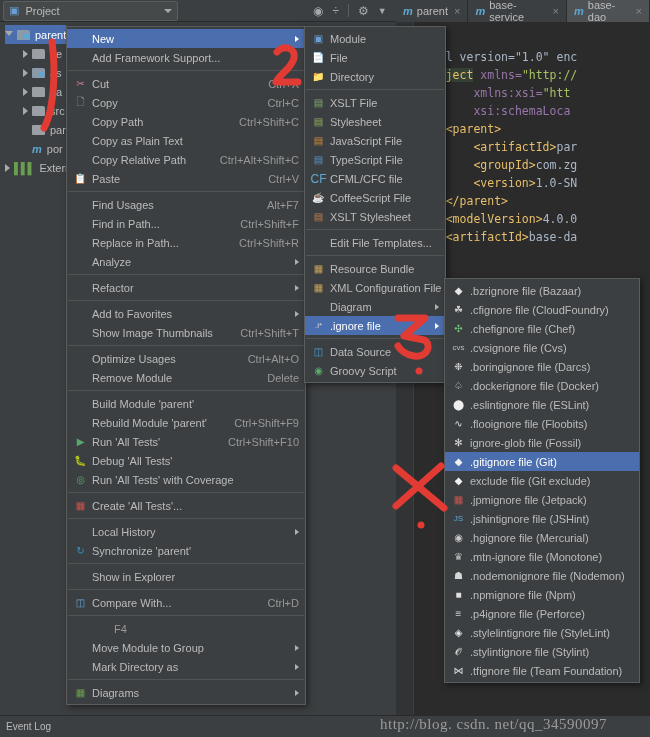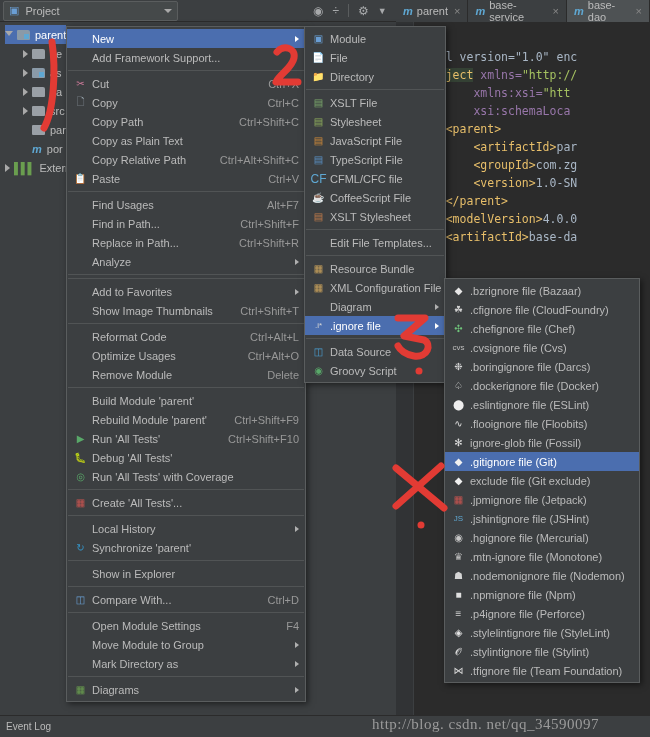--- a/index.html
+++ b/index.html
@@ -132,21 +132,21 @@
   .ann { position: absolute; pointer-events: none; }
 
   
   .statusbar {
     position: absolute; left: 0; bottom: 0; width: 650px; height: 22px;
     background: #3c3f41; border-top: 1px solid #2b2b2b;
     display: flex; align-items: center;
   }
   .statusbar .ev { font-size: 10px; color: #bbbbbb; margin-left: 6px; }
   .watermark {
-    position: absolute; left: 372px; bottom: 4px;
+    position: absolute; left: 380px; bottom: 4px;
     font-family: "Liberation Serif", serif; font-size: 15px; color: #9b9b9b;
     letter-spacing: .5px;
   }
 </style>
 </head>
 <body>
 
 <div id="app">
 
   <div class="toolbar">
@@ -290,37 +290,37 @@
         <span class="ic"></span>
         <span class="lbl">Replace in Path...</span>
         <span class="acc">Ctrl+Shift+R</span>
       </div>
       <div class="mi">
         <span class="ic"></span>
         <span class="lbl">Analyze</span>
         <span class="sub"></span>
       </div>
       <div class="msep"></div>
+      <div class="mi">
+        <span class="ic"></span>
+        <span class="lbl">Refactor</span>
+        <span class="sub"></span>
+      </div>
       <div class="msep"></div>
       <div class="mi">
         <span class="ic"></span>
         <span class="lbl">Add to Favorites</span>
         <span class="sub"></span>
       </div>
       <div class="mi">
         <span class="ic"></span>
         <span class="lbl">Show Image Thumbnails</span>
         <span class="acc">Ctrl+Shift+T</span>
       </div>
       <div class="msep"></div>
-      <div class="mi">
-        <span class="ic"></span>
-        <span class="lbl">Reformat Code</span>
-        <span class="acc">Ctrl+Alt+L</span>
-      </div>
       <div class="mi">
         <span class="ic"></span>
         <span class="lbl">Optimize Usages</span>
         <span class="acc">Ctrl+Alt+O</span>
       </div>
       <div class="mi">
         <span class="ic"></span>
         <span class="lbl">Remove Module</span>
         <span class="acc">Delete</span>
       </div>
@@ -369,21 +369,20 @@
       </div>
       <div class="msep"></div>
       <div class="mi">
         <span class="ic" style="color:#6a9ed4;font-size:10px">◫</span>
         <span class="lbl">Compare With...</span>
         <span class="acc">Ctrl+D</span>
       </div>
       <div class="msep"></div>
       <div class="mi">
         <span class="ic"></span>
-        <span class="lbl">Open Module Settings</span>
         <span class="acc">F4</span>
       </div>
       <div class="mi">
         <span class="ic"></span>
         <span class="lbl">Move Module to Group</span>
         <span class="sub"></span>
       </div>
       <div class="mi">
         <span class="ic"></span>
         <span class="lbl">Mark Directory as</span>

